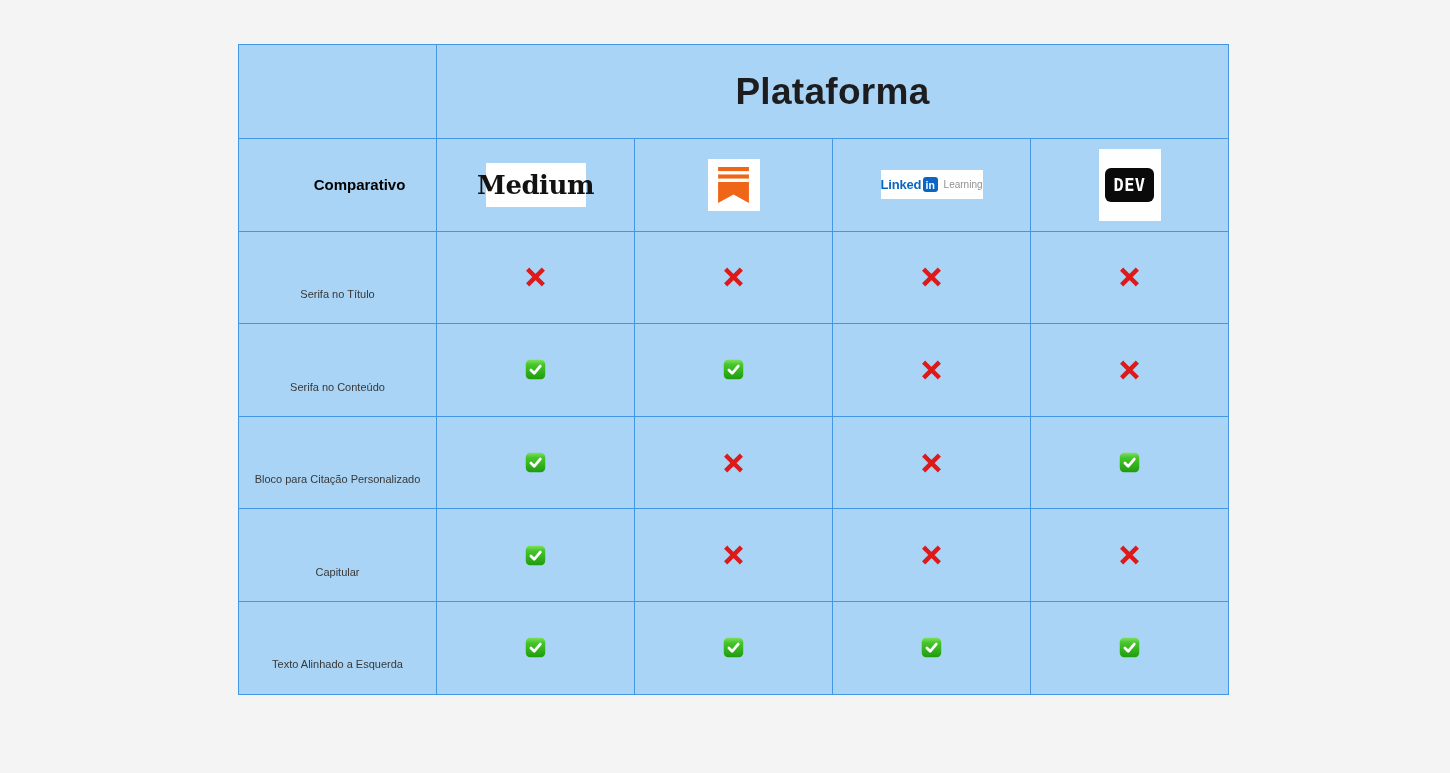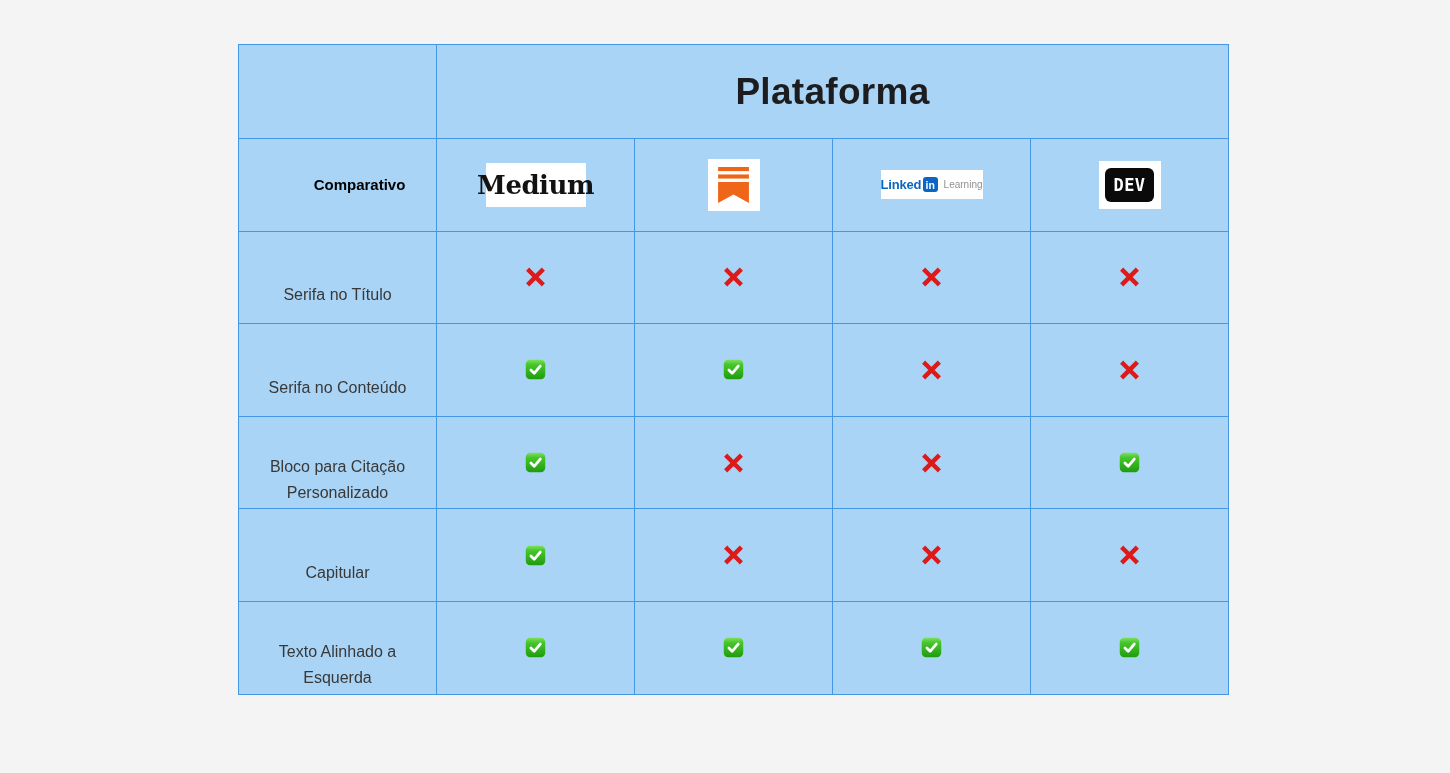--- a/index.html
+++ b/index.html
@@ -42,21 +42,21 @@
   }
   .corner-label {
     font-size: 15px;
     font-weight: 700;
     color: #000000;
     margin-left: 44px;
   }
   .row-label {
     display: inline-block;
     max-width: 168px;
-    font-size: 16px;
+    font-size: 11px;
     line-height: 1.62;
     color: #383838;
     margin-top: 35px;
   }
 
   .logo-box {
     display: inline-flex;
     align-items: center;
     justify-content: center;
     background: #ffffff;
@@ -89,21 +89,21 @@
     color: #ffffff;
     font-weight: 700;
     font-size: 10.5px;
   }
   .li-learning {
     margin-left: 6px;
     color: #919191;
     font-size: 10px;
     font-weight: 400;
   }
-  .dev-box { width: 62px; height: 48px; }
+  .dev-box { width: 62px; height: 72px; }
   .dev-badge {
     display: inline-block;
     padding: 7px 8px;
     border-radius: 6px;
     background: #0a0a0a;
     color: #ffffff;
     font-family: "DejaVu Sans Mono", "Liberation Mono", monospace;
     font-weight: 700;
     font-size: 17px;
     letter-spacing: 0.5px;

